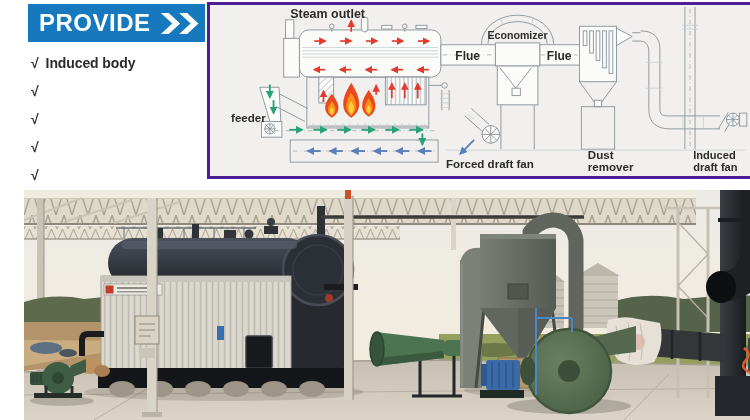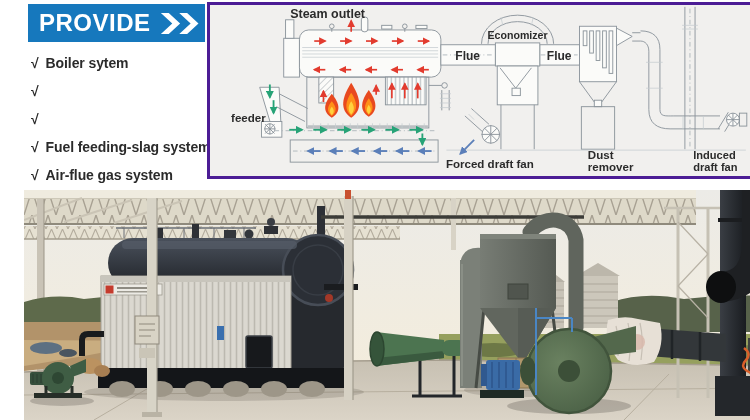--- a/index.html
+++ b/index.html
@@ -39,35 +39,33 @@
     <span class="t">PROVIDE</span>
     <svg class="chev" viewBox="0 0 46 24">
       <polygon points="0,0 9,0 22,12 9,24 0,24 13,12" fill="#ffffff"></polygon>
       <polygon points="21,0 30,0 43,12 30,24 21,24 34,12" fill="#ffffff"></polygon>
     </svg>
   </div>
 
   <ul class="checklist">
     <li>
         <span class="mark">√</span>
-        <span>Boiler sytem</span>
+        <span>Induced body</span>
       </li>
     <li>
         <span class="mark">√</span>
       </li>
     <li>
         <span class="mark">√</span>
       </li>
     <li>
         <span class="mark">√</span>
-        <span>Fuel feeding-slag system</span>
       </li>
     <li>
         <span class="mark">√</span>
-        <span>Air-flue gas system</span>
       </li>
   </ul>
 
   <div class="diagram">
     <svg viewBox="0 0 562 185">
       <defs>
         <marker id="mR" viewBox="0 0 8 8" refX="6.5" refY="4" markerWidth="4.6" markerHeight="4.6" orient="auto">
             <path d="M0,0 L8,4 L0,8 z" fill="#e23b2e"></path>
           </marker>
         <marker id="mG" viewBox="0 0 8 8" refX="6.5" refY="4" markerWidth="4.4" markerHeight="4.4" orient="auto">

